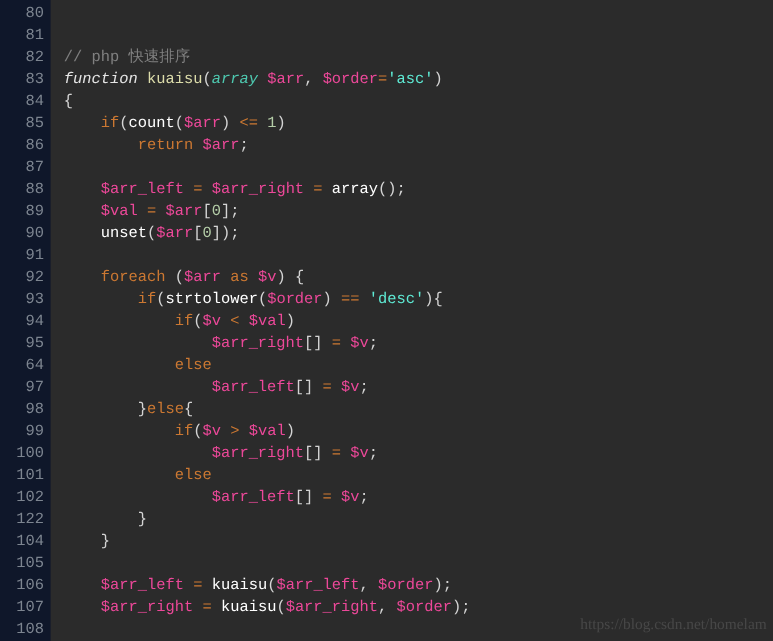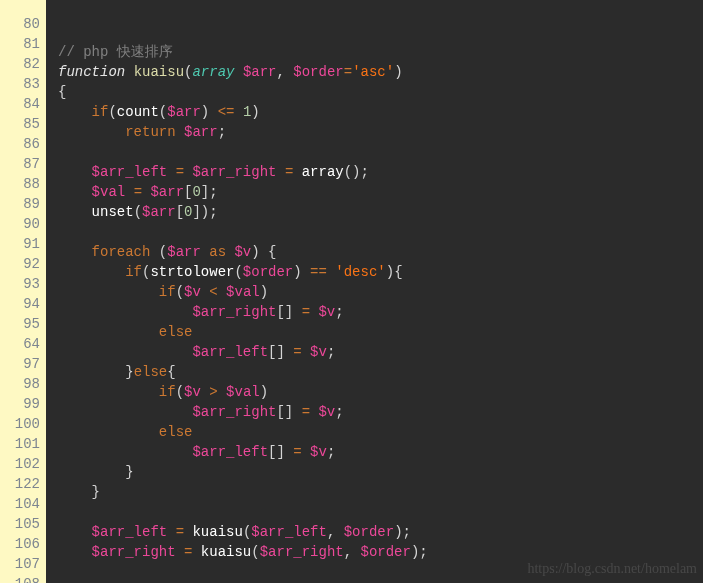--- a/index.html
+++ b/index.html
@@ -1,28 +1,28 @@
 <!DOCTYPE html>
 <html><head>
 <meta charset="utf-8">
 <style>
   html,body{margin:0;padding:0;background:#2b2b2b;font-family:Consolas,"Courier New",monospace;font-size:14px;line-height:20px;color:#ccc;width:703px;height:583px;overflow:hidden}
   .editor{display:flex;height:100%}
-  .gutter{width:40px;text-align:right;color:#7d8590;padding:14px 6px 0 0;user-select:none;background:#fef9c3}
+  .gutter{width:40px;text-align:right;color:#7d8590;padding:2px 6px 0 0;user-select:none;background:#0f172a}
   .code{flex:1;padding:2px 0 0 12px;white-space:pre;position:relative}
   .tok-comment{color:#808080}
   .tok-keyword{color:#e5e5e5;font-style:italic}
   .tok-kw{color:#cc7832}
   .tok-func{color:#dcdcaa}
   .tok-call{color:#ffffff}
   .tok-var{color:#ec4899}
   .tok-type{color:#4ec9b0;font-style:italic}
   .tok-op{color:#cc7832}
   .tok-num{color:#b5cea8}
-  .tok-str{color:#f97316}
+  .tok-str{color:#5eead4}
   .tok-punc{color:#d4d4d4}
   .tok-plain{color:#d4d4d4}
   .watermark{position:absolute;right:6px;bottom:4px;color:rgba(200,200,200,.18);font-size:14px;font-family:Liberation Serif, serif;pointer-events:none}
 </style>
 </head>
 <body>
 
 <div class="editor">
   <div class="gutter">
       <div>80</div>

